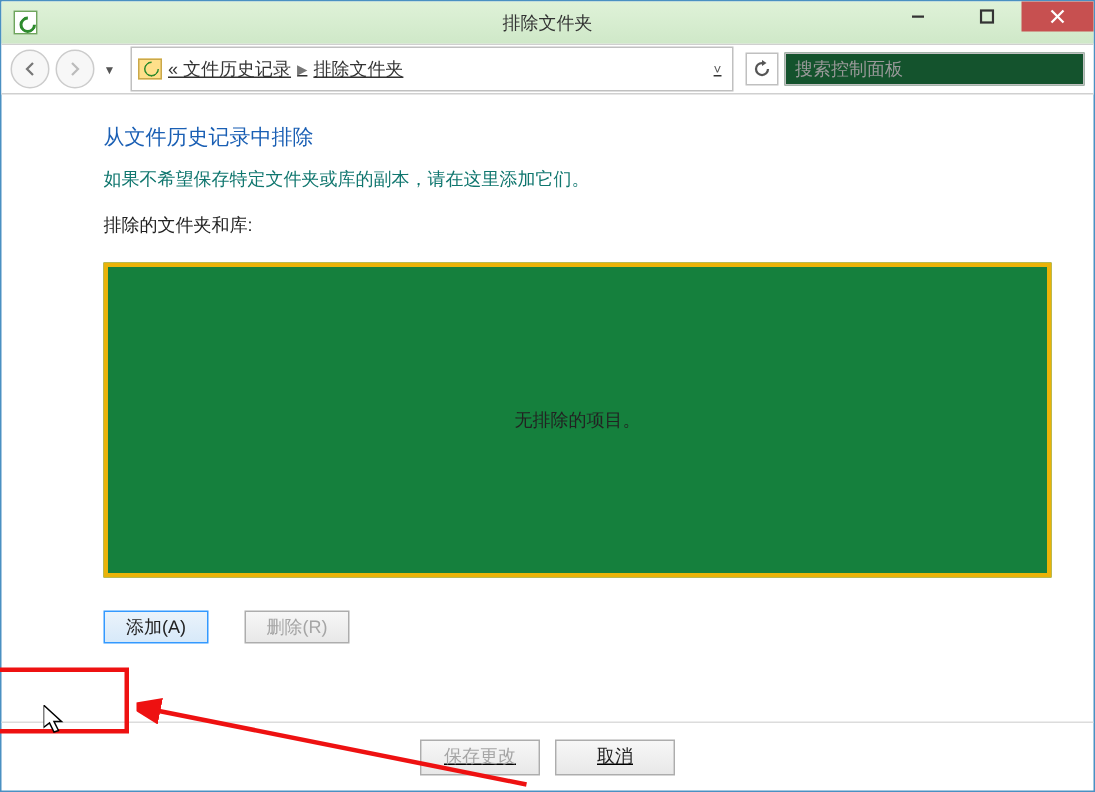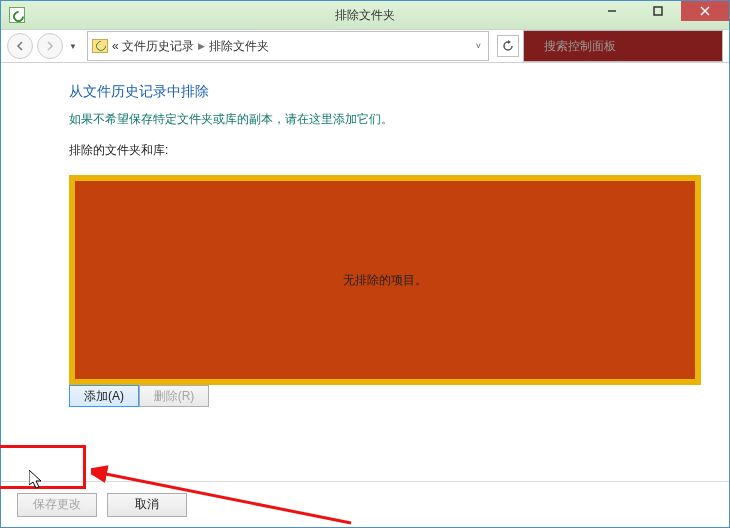--- a/index.html
+++ b/index.html
@@ -8,41 +8,41 @@
   .titlebar { height: 28px; background: linear-gradient(#dff2d8, #cfe8c8); display: flex; align-items: center; position: relative; }
   .titlebar .app-icon { width: 16px; height: 16px; margin-left: 8px; background: #fff; border: 1px solid #6fa55d; position: relative; }
   .titlebar .app-icon::after { content:""; position:absolute; left:3px; top:3px; width:7px; height:7px; border:2px solid #2e8b2e; border-top-color:transparent; border-radius:50%; transform:rotate(45deg); }
   .titlebar .title { position:absolute; left:0; right:0; text-align:center; font-size:12px; color:#333; pointer-events:none; }
   .titlebar .controls { position:absolute; right:0; top:0; display:flex; height:20px; }
   .titlebar .ctrl { width:46px; height:20px; display:flex; align-items:center; justify-content:center; color:#555; font-size:10px; }
   .titlebar .ctrl.close { width:48px; background:#c75050; color:#fff; }
   .navbar { height:34px; border-top:1px solid #d0d0d0; border-bottom:1px solid #d0d0d0; display:flex; align-items:center; padding:0 6px; gap:4px; background:#fff; }
   .nav-btn { width:26px; height:26px; border:1px solid #ccc; border-radius:50%; display:flex; align-items:center; justify-content:center; color:#888; font-size:12px; background:#f7f7f7; }
   .nav-drop { width:12px; font-size:8px; color:#555; text-align:center; }
-  .address { flex:1; height:22px; border:1px solid #c0c0c0; display:flex; align-items:center; gap:4px; padding:14px 4px; font-size:12px; color:#333; background:#fff; margin:0 4px 0 4px; }
+  .address { flex:1; height:22px; border:1px solid #c0c0c0; display:flex; align-items:center; gap:4px; padding:14px 4px; font-size:12px; color:#333; background:#fff; margin:0 4px 0 4px;text-decoration:underline; }
   .address .folder-icon { width:16px; height:14px; background:#ffe08a; border:1px solid #caa84a; position:relative; }
   .address .folder-icon::after { content:""; position:absolute; right:1px; bottom:1px; width:8px; height:8px; border:1.5px solid #2e8b2e; border-top-color:transparent; border-radius:50%; transform:rotate(45deg); }
   .address .sep { color:#777; font-size:9px; }
   .address .spacer { flex:1; }
   .address .drop { font-size:9px; color:#555; padding:0 3px; }
   .refresh { width:22px; height:22px; border:1px solid #c0c0c0; display:flex; align-items:center; justify-content:center; font-size:12px; color:#555; background:#fff; }
-  .search { width:200px; height:32px; border:1px solid #c0c0c0; font-size:12px; color:#999; padding:0 20px; background:#7f1d1d; display:flex; align-items:center; }
+  .search { width:200px; height:22px; border:1px solid #c0c0c0; font-size:12px; color:#999; padding:0 6px; background:#14532d; display:flex; align-items:center; }
   .content { flex:1; padding:20px 28px 10px 68px; position:relative; }
   .heading { color:#1a5fb4; font-size:14px; margin-bottom:10px; }
   .desc { font-size:12px; color:#0f766e; margin-bottom:14px; }
   .label { font-size:12px; color:#222; margin-bottom:16px; }
-  .listbox { border:6px solid #eab308; height:210px; background:#c2410c; display:flex; align-items:center; justify-content:center; font-size:12px; color:#222; }
-  .btnrow { display:flex; gap:0; position:relative; }
+  .listbox { border:3px solid #eab308; height:210px; background:#15803d; display:flex; align-items:center; justify-content:center; font-size:12px; color:#222; }
+  .btnrow { margin-top:22px; display:flex; gap:24px; position:relative; }
   .btn { min-width:70px; height:22px; font-size:12px; border:1px solid #adadad; background:linear-gradient(#f7f7f7,#e8e8e8); display:flex; align-items:center; justify-content:center; color:#222; }
   .btn.disabled { color:#a5a5a5; }
   .btn.primary { border:1px solid #3399ff; background:linear-gradient(#eaf3fb,#d7e9f9); }
   .highlight { position:absolute; border:3px solid #e11; pointer-events:none; }
   .arrow-svg { position:absolute; pointer-events:none; }
   .cursor { position:absolute; width:16px; height:22px; pointer-events:none; }
-  .footer { height:46px; border-top:1px solid #dcdcdc; display:flex; align-items:center; justify-content:flex-start; gap:10px; padding:0 16px; }
+  .footer { height:46px; border-top:1px solid #dcdcdc; display:flex; align-items:center; justify-content:center; gap:10px; padding:0 16px;text-decoration:underline; }
   .footer .btn { min-width:80px; height:24px; }
 </style>
 </head>
 <body>
 
 <div class="window">
 
   <div class="titlebar">
     <div class="app-icon"></div>
     <div class="title">排除文件夹</div>

